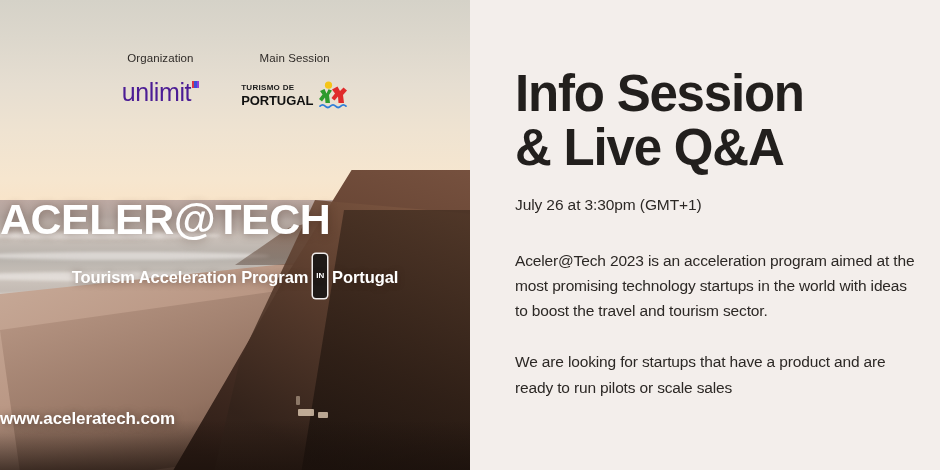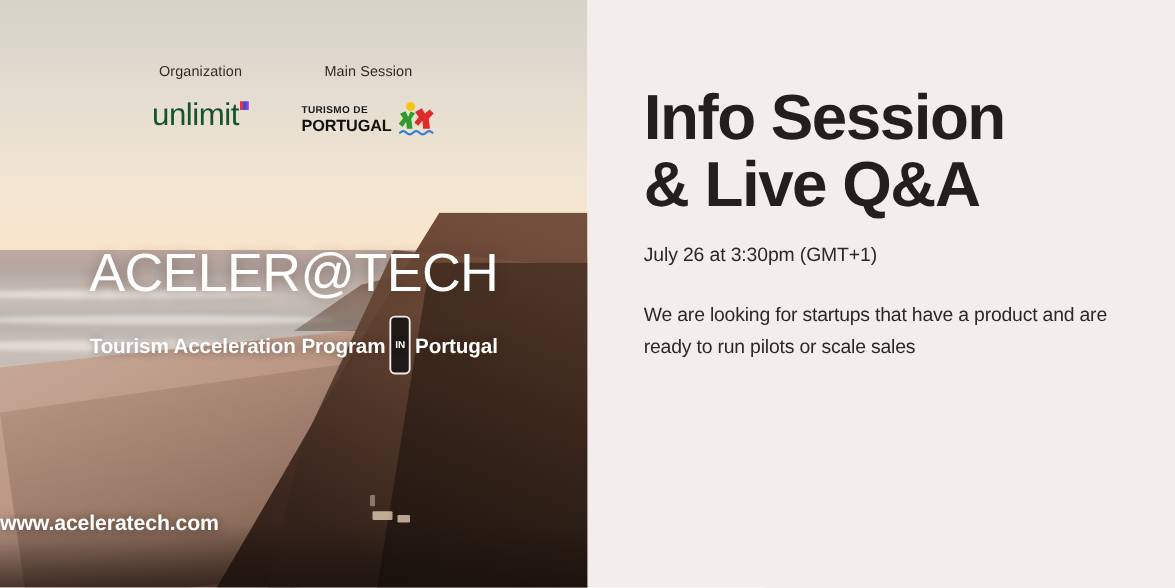--- a/index.html
+++ b/index.html
@@ -158,21 +158,21 @@
   }
   
   .unlimit-wrap {
     position: relative;
     display: inline-block;
     padding-right: 8px;
   }
   .unlimit-text {
     font-size: 25px;
     font-weight: 300;
-    color: #14532d;
+    color: #4c1d95;
     letter-spacing: -0.4px;
     line-height: 1;
   }
   .unlimit-mark {
     position: absolute;
     right: 0;
     top: 1px;
     width: 7px;
     height: 7px;
     background:
@@ -203,23 +203,23 @@
     letter-spacing: -0.1px;
     margin-top: 2px;
   }
   .tdp-mark { width: 32px; height: 30px; display:block; }
 
   .main-title {
     position: absolute;
     left: 0;
     top: 198px;
     width: 470px;
-    text-align: center;
+    text-align: left;
     font-size: 43px;
-    font-weight: 400;
+    font-weight: 700;
     color: #ffffff;
     letter-spacing: -0.5px;
     line-height: 1;
     text-shadow: 0 1px 10px rgba(60,35,25,0.45);
   }
   .sub-title {
     position: absolute;
     left: 0;
     top: 255px;
     width: 470px;
@@ -383,19 +383,20 @@
   <div id="right-panel">
     <div class="rp-inner">
 
       <h1 class="headline">
         <span class="l1">Info Session</span>
         <span class="l2">&amp; Live Q&amp;A</span>
       </h1>
 
       <p class="event-date">July 26 at 3:30pm (GMT+1)</p>
 
+      <p class="body-par">Aceler@Tech 2023 is an acceleration program aimed at the most promising technology startups in the world with ideas to boost the travel and tourism sector.</p>
 
       <p class="body-par second">We are looking for startups that have a product and are ready to run pilots or scale sales</p>
 
     </div>
   </div>
 
 </div>
 
 </body></html>

